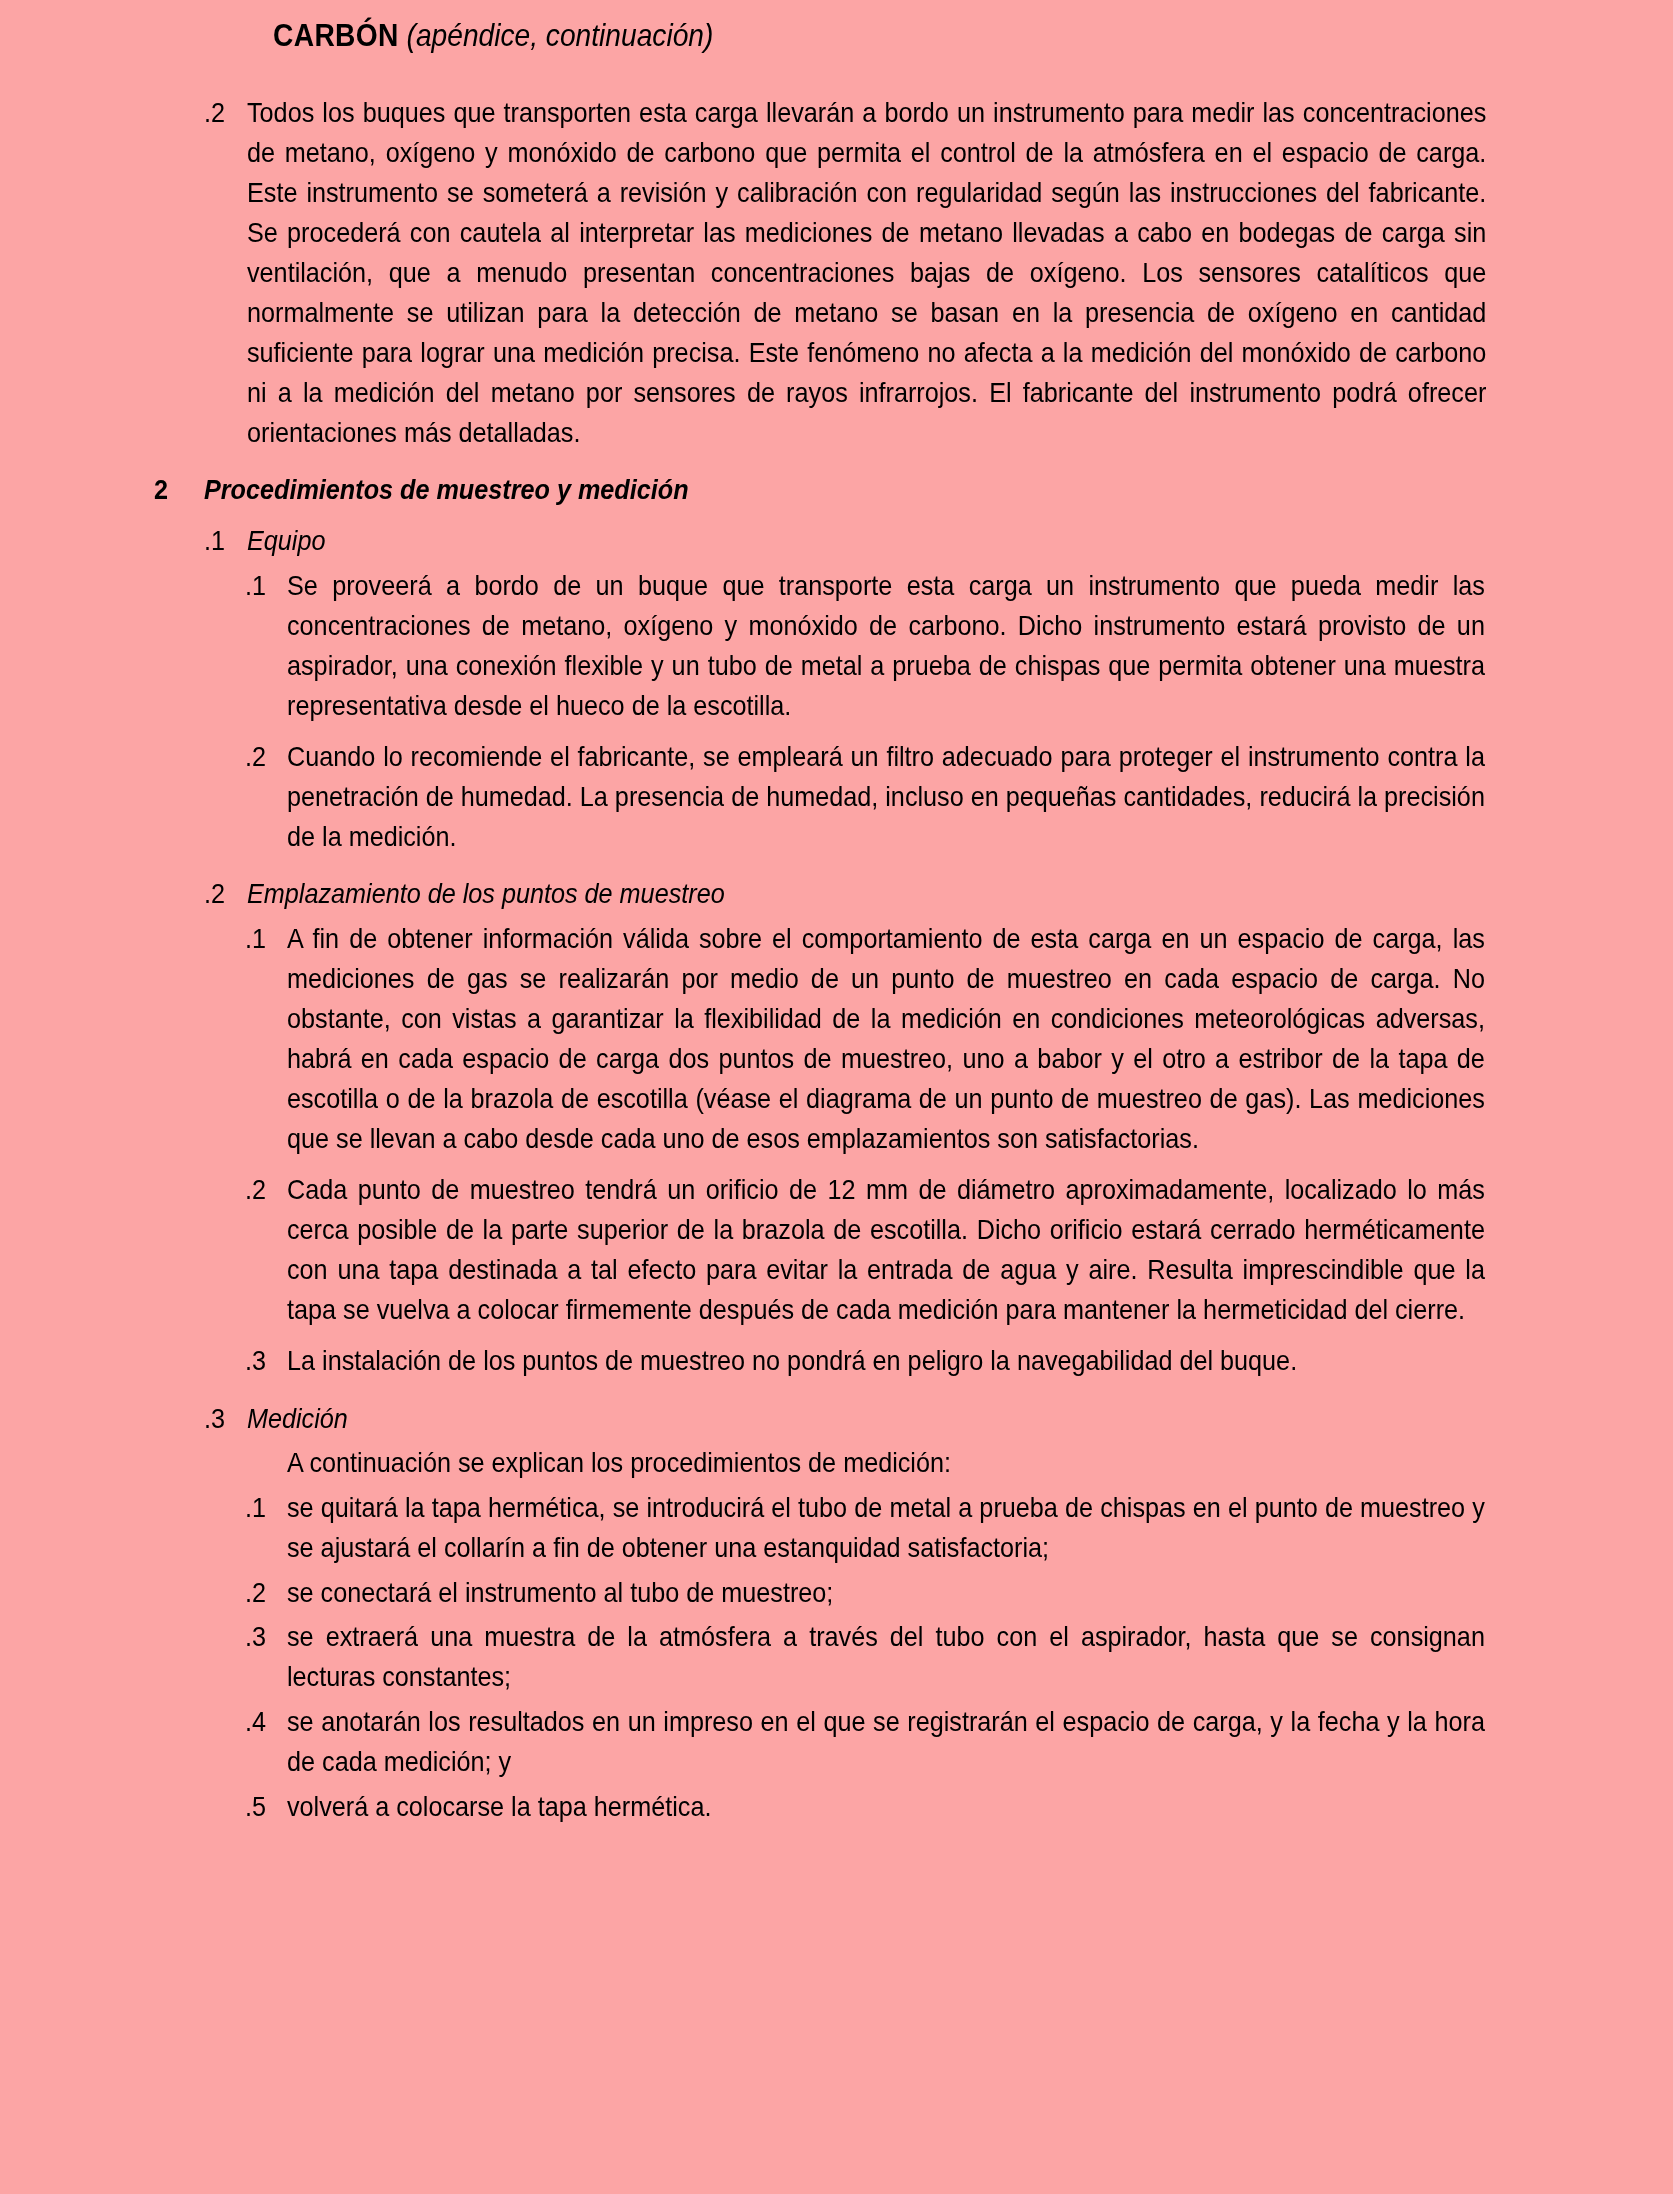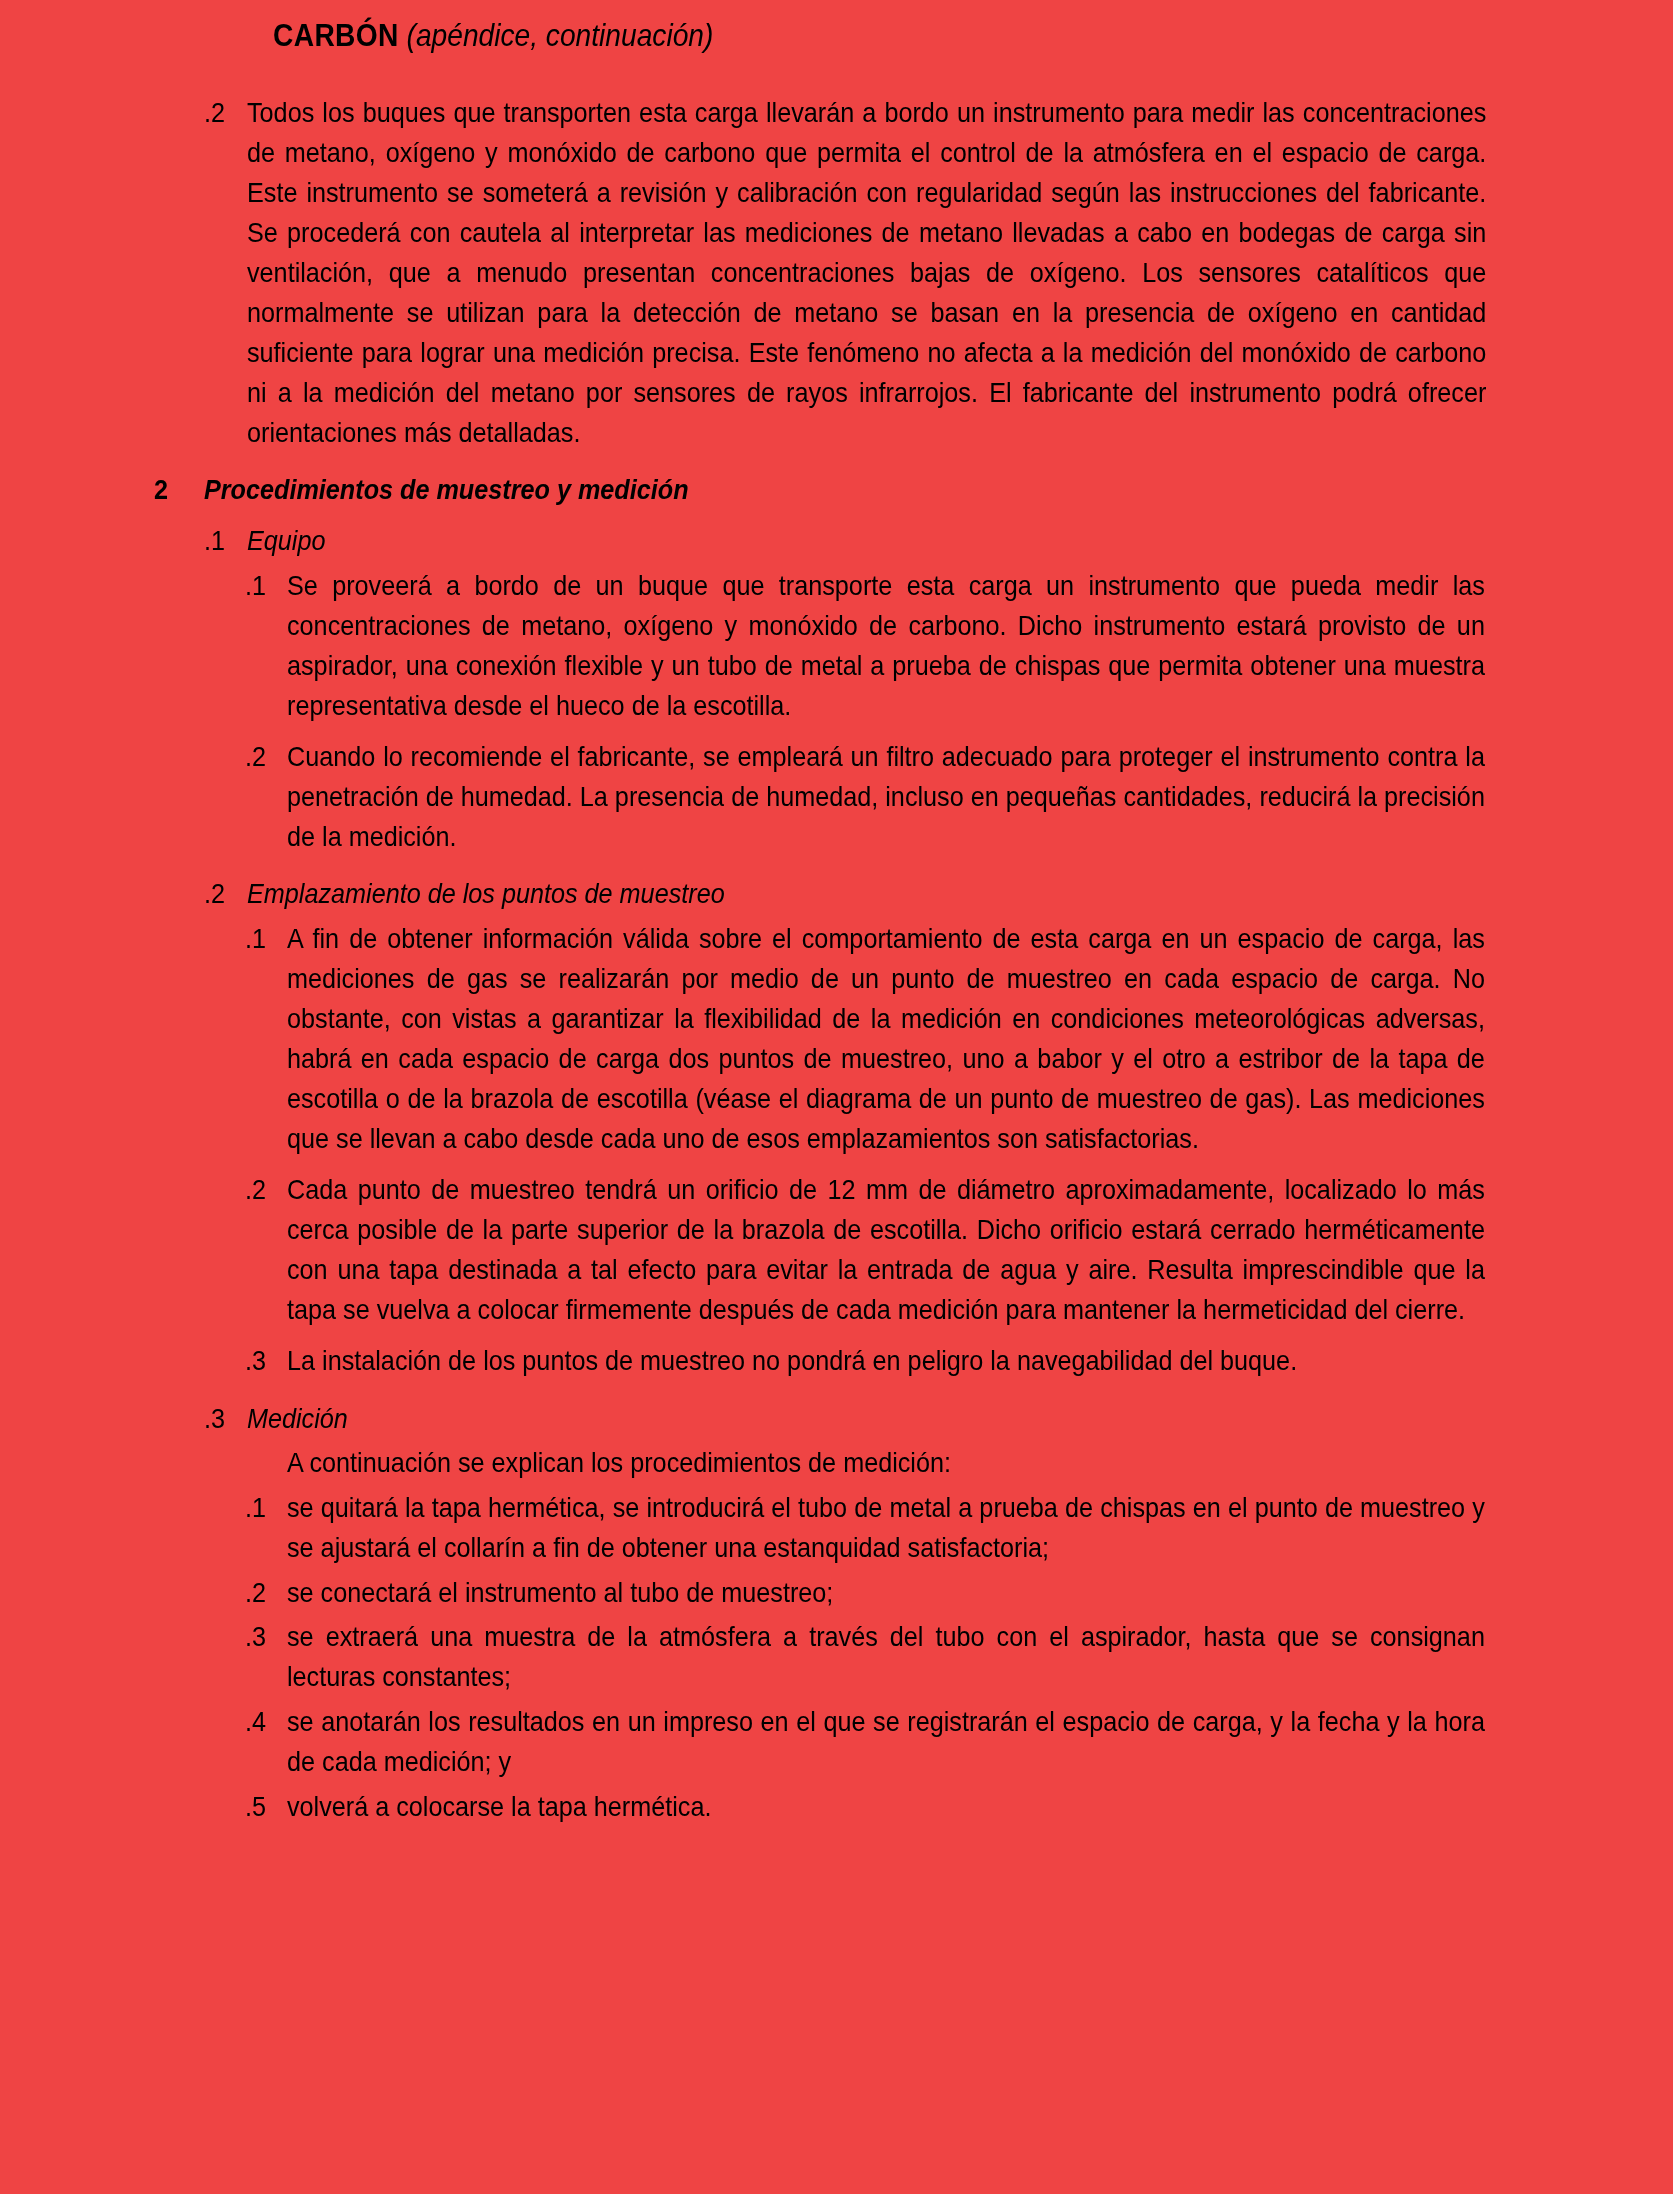--- a/index.html
+++ b/index.html
@@ -4,21 +4,21 @@
 <style>
   html, body {
     margin: 0;
     padding: 0;
     background: #ffffff;
   }
   .page {
     position: relative;
     width: 1673px;
     height: 2194px;
-    background: #ef4444;
+    background: #fca5a5;
     font-family: "Liberation Sans", sans-serif;
     color: #000000;
     overflow: hidden;
     box-sizing: border-box;
   }
 
   
   .doc-header {
     position: absolute;
     left: 273px;

